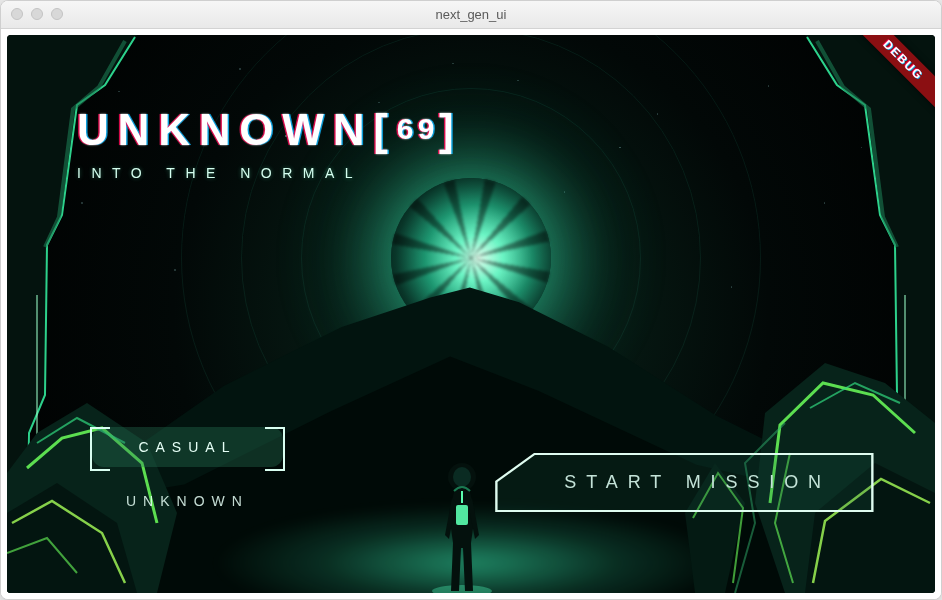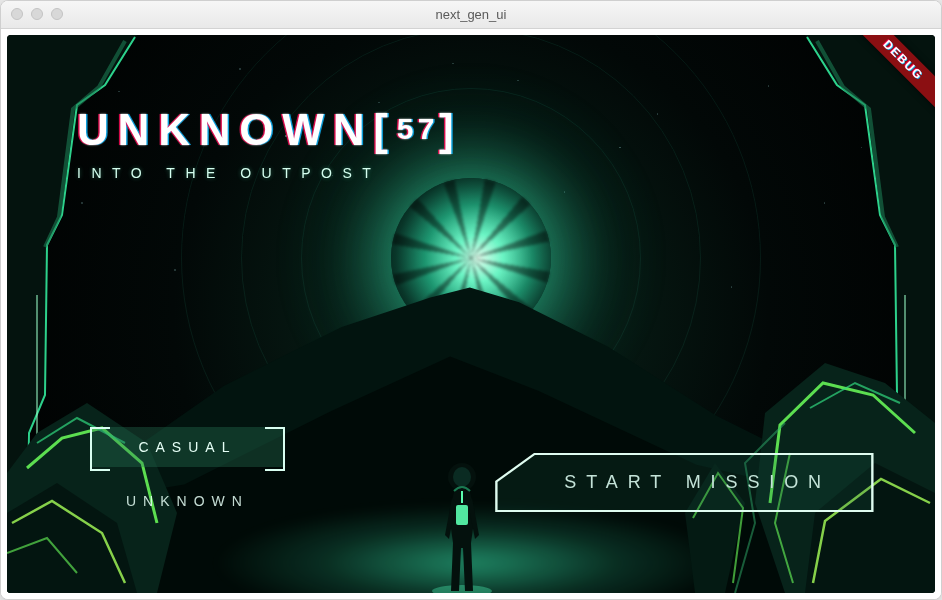--- a/index.html
+++ b/index.html
@@ -93,20 +93,21 @@
   .t-main .num { font-size:30px; letter-spacing:.15em; vertical-align:6px; }
   .t-sub { margin-top:10px; font-size:14px; letter-spacing:.75em; color:#d6fff0; text-shadow:0 0 4px rgba(100,255,200,.4); }
 
   
   .menu { position:absolute; left:85px; bottom:72px; display:flex; flex-direction:column; gap:14px; }
   .menu-item {
     position:relative;
     min-width:190px; padding:12px 34px;
     color:#e6fff6; font-size:14px; letter-spacing:.5em; text-align:center;
     cursor:pointer;
+    border-radius:12px;
   }
   .menu-item.selected {
     background: rgba(40,120,90,.35);
   }
   .menu-item.selected::before,
   .menu-item.selected::after {
     content:""; position:absolute; width:18px; height:100%; top:0;
     border:2px solid #d9fff1;
   }
   .menu-item.selected::before { left:-2px; border-right:none; }
@@ -239,23 +240,23 @@
         <ellipse cx="35" cy="34" rx="9" ry="10" fill="#0a2b22"></ellipse>
         <path d="M25,55 L18,92 L22,96 L29,60 Z" fill="#04110d"></path>
         <path d="M45,55 L52,92 L48,96 L41,60 Z" fill="#04110d"></path>
         <rect x="29" y="62" width="12" height="20" rx="2" fill="#5bffb0" opacity=".9"></rect>
         <line x1="35" y1="48" x2="35" y2="60" stroke="#5bffb0" stroke-width="2"></line>
         <path d="M27,48 Q35,40 43,48" fill="none" stroke="#1a7a52" stroke-width="2"></path>
       </svg>
 
       <div class="title-block">
         <div class="t-main">
-          <span>UNKNOWN</span><span class="bracket">[</span><span class="num">57</span><span class="bracket">]</span>
-        </div>
-        <div class="t-sub">INTO THE OUTPOST</div>
+          <span>UNKNOWN</span><span class="bracket">[</span><span class="num">69</span><span class="bracket">]</span>
+        </div>
+        <div class="t-sub">INTO THE NORMAL</div>
       </div>
 
       <div class="menu">
         <div class="menu-item selected">
           <span>CASUAL</span>
         </div>
         <div class="menu-item">
           <span>UNKNOWN</span>
         </div>
       </div>

